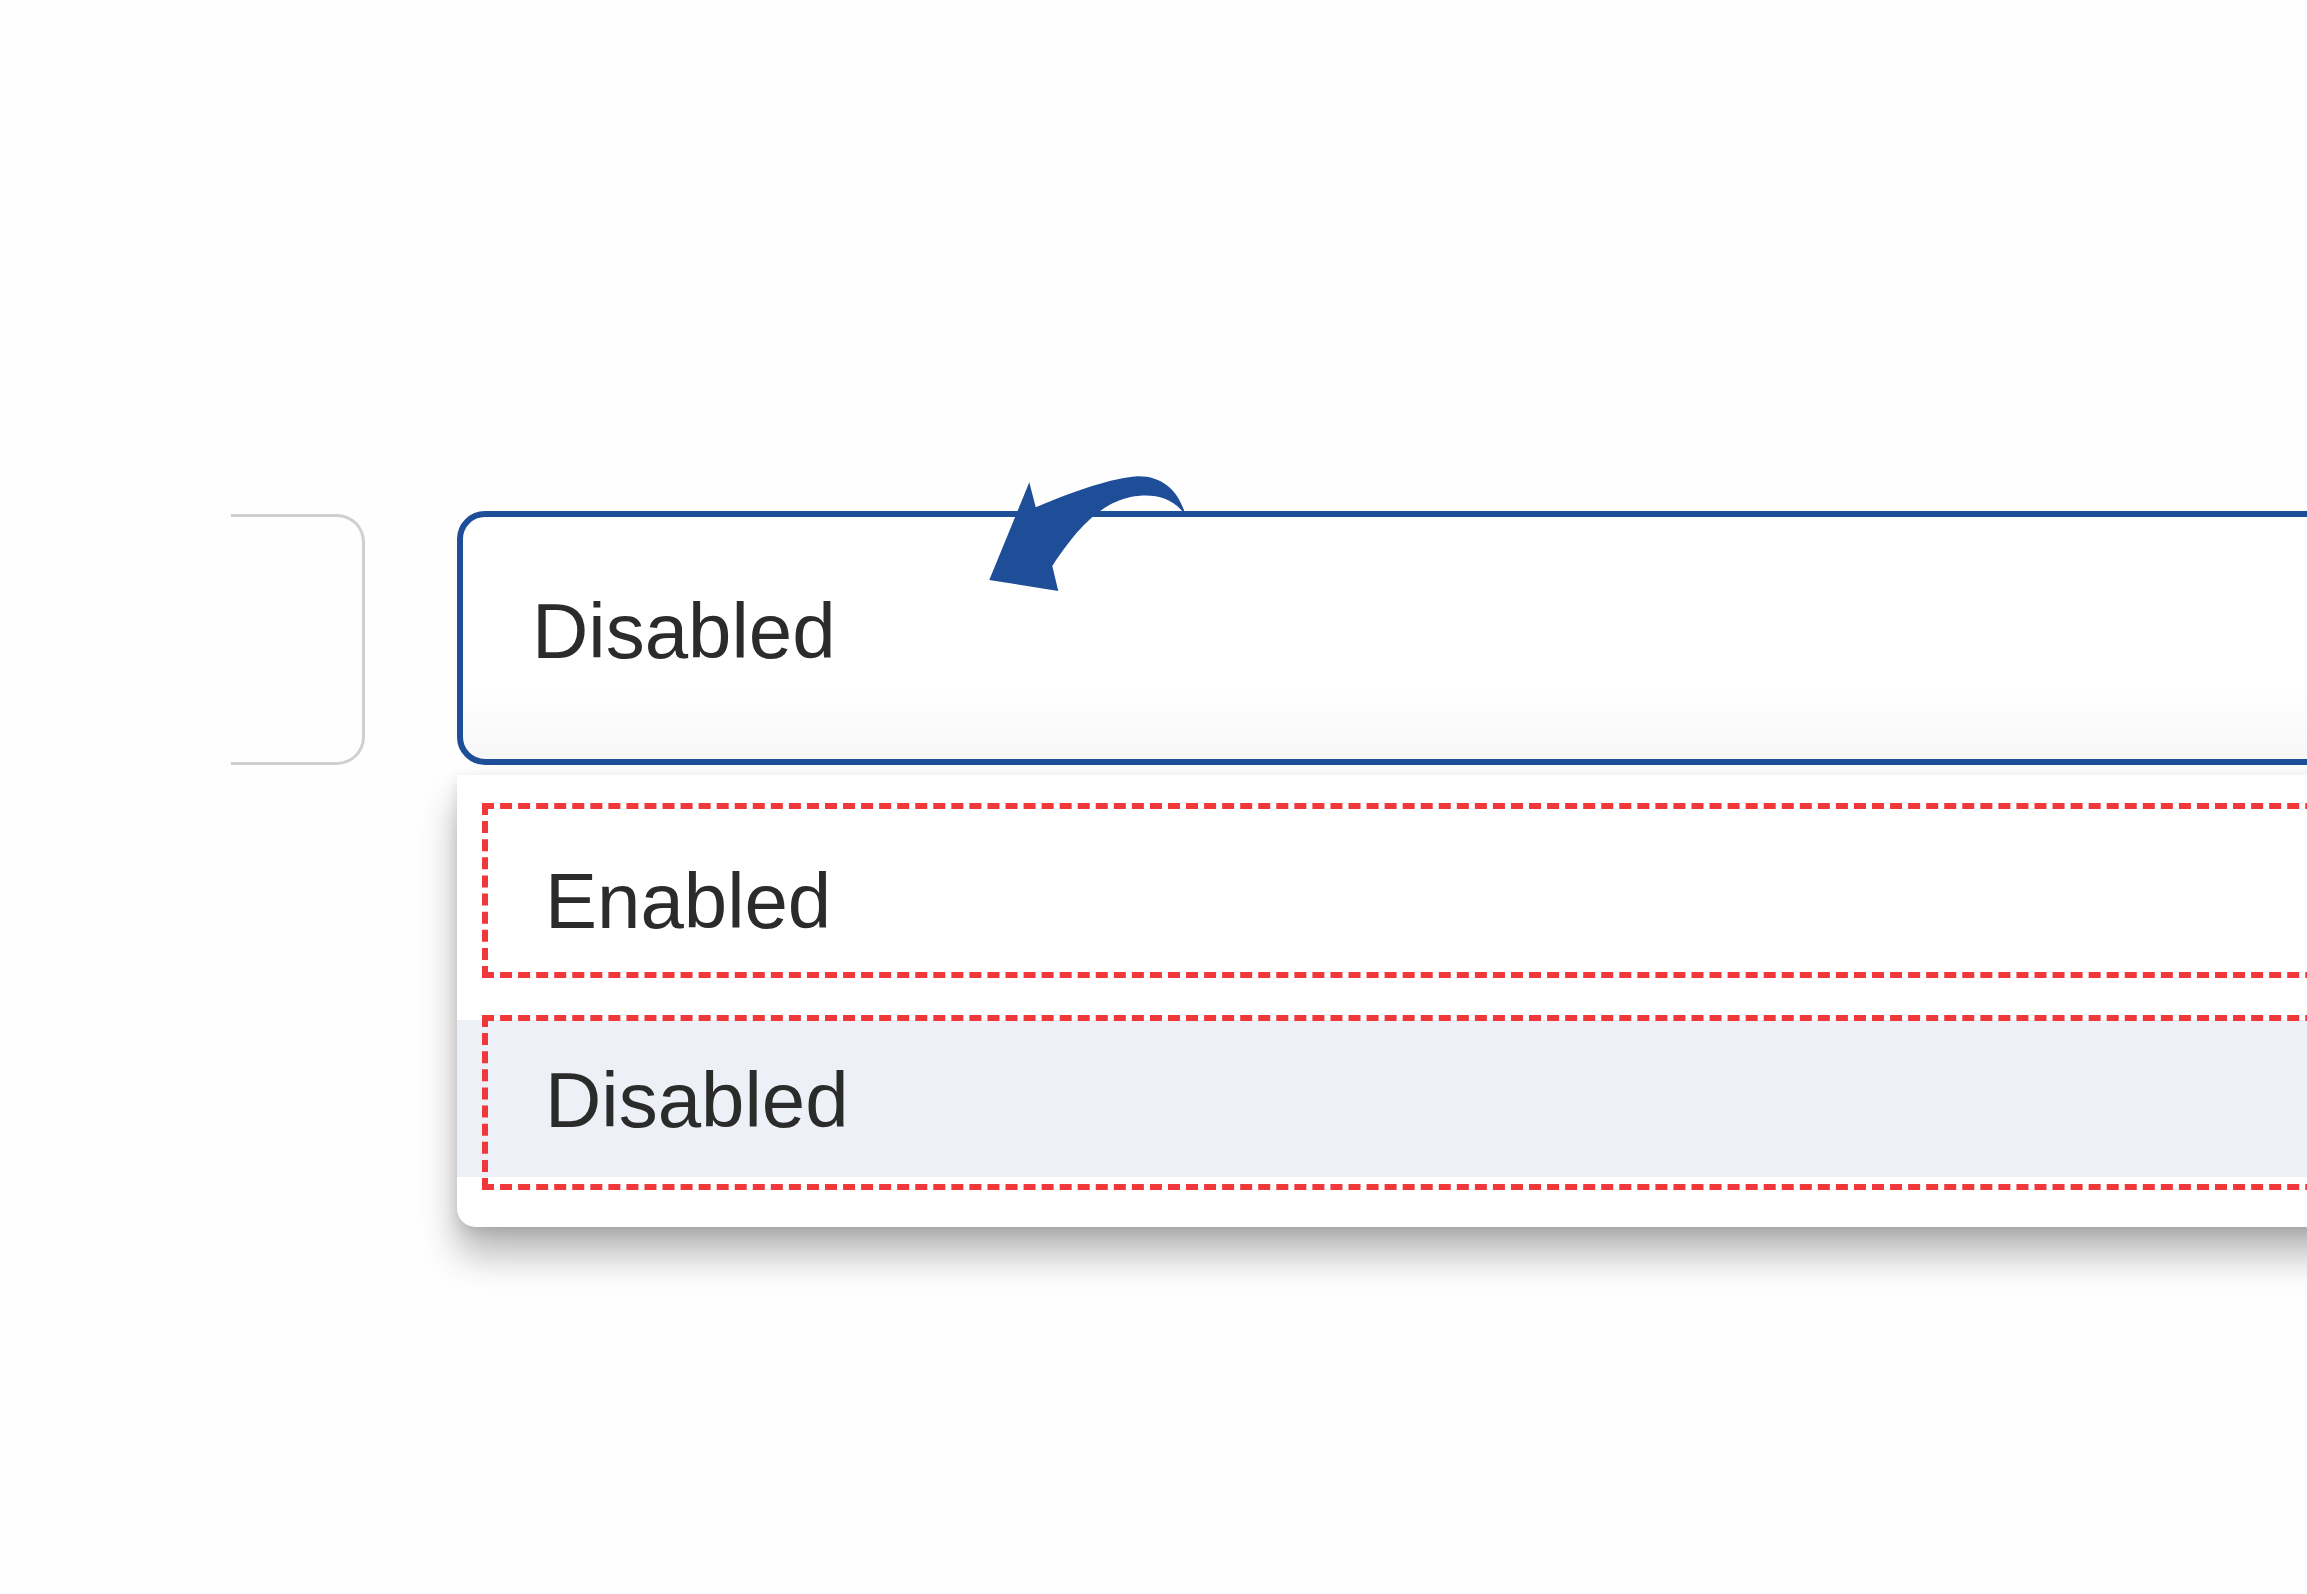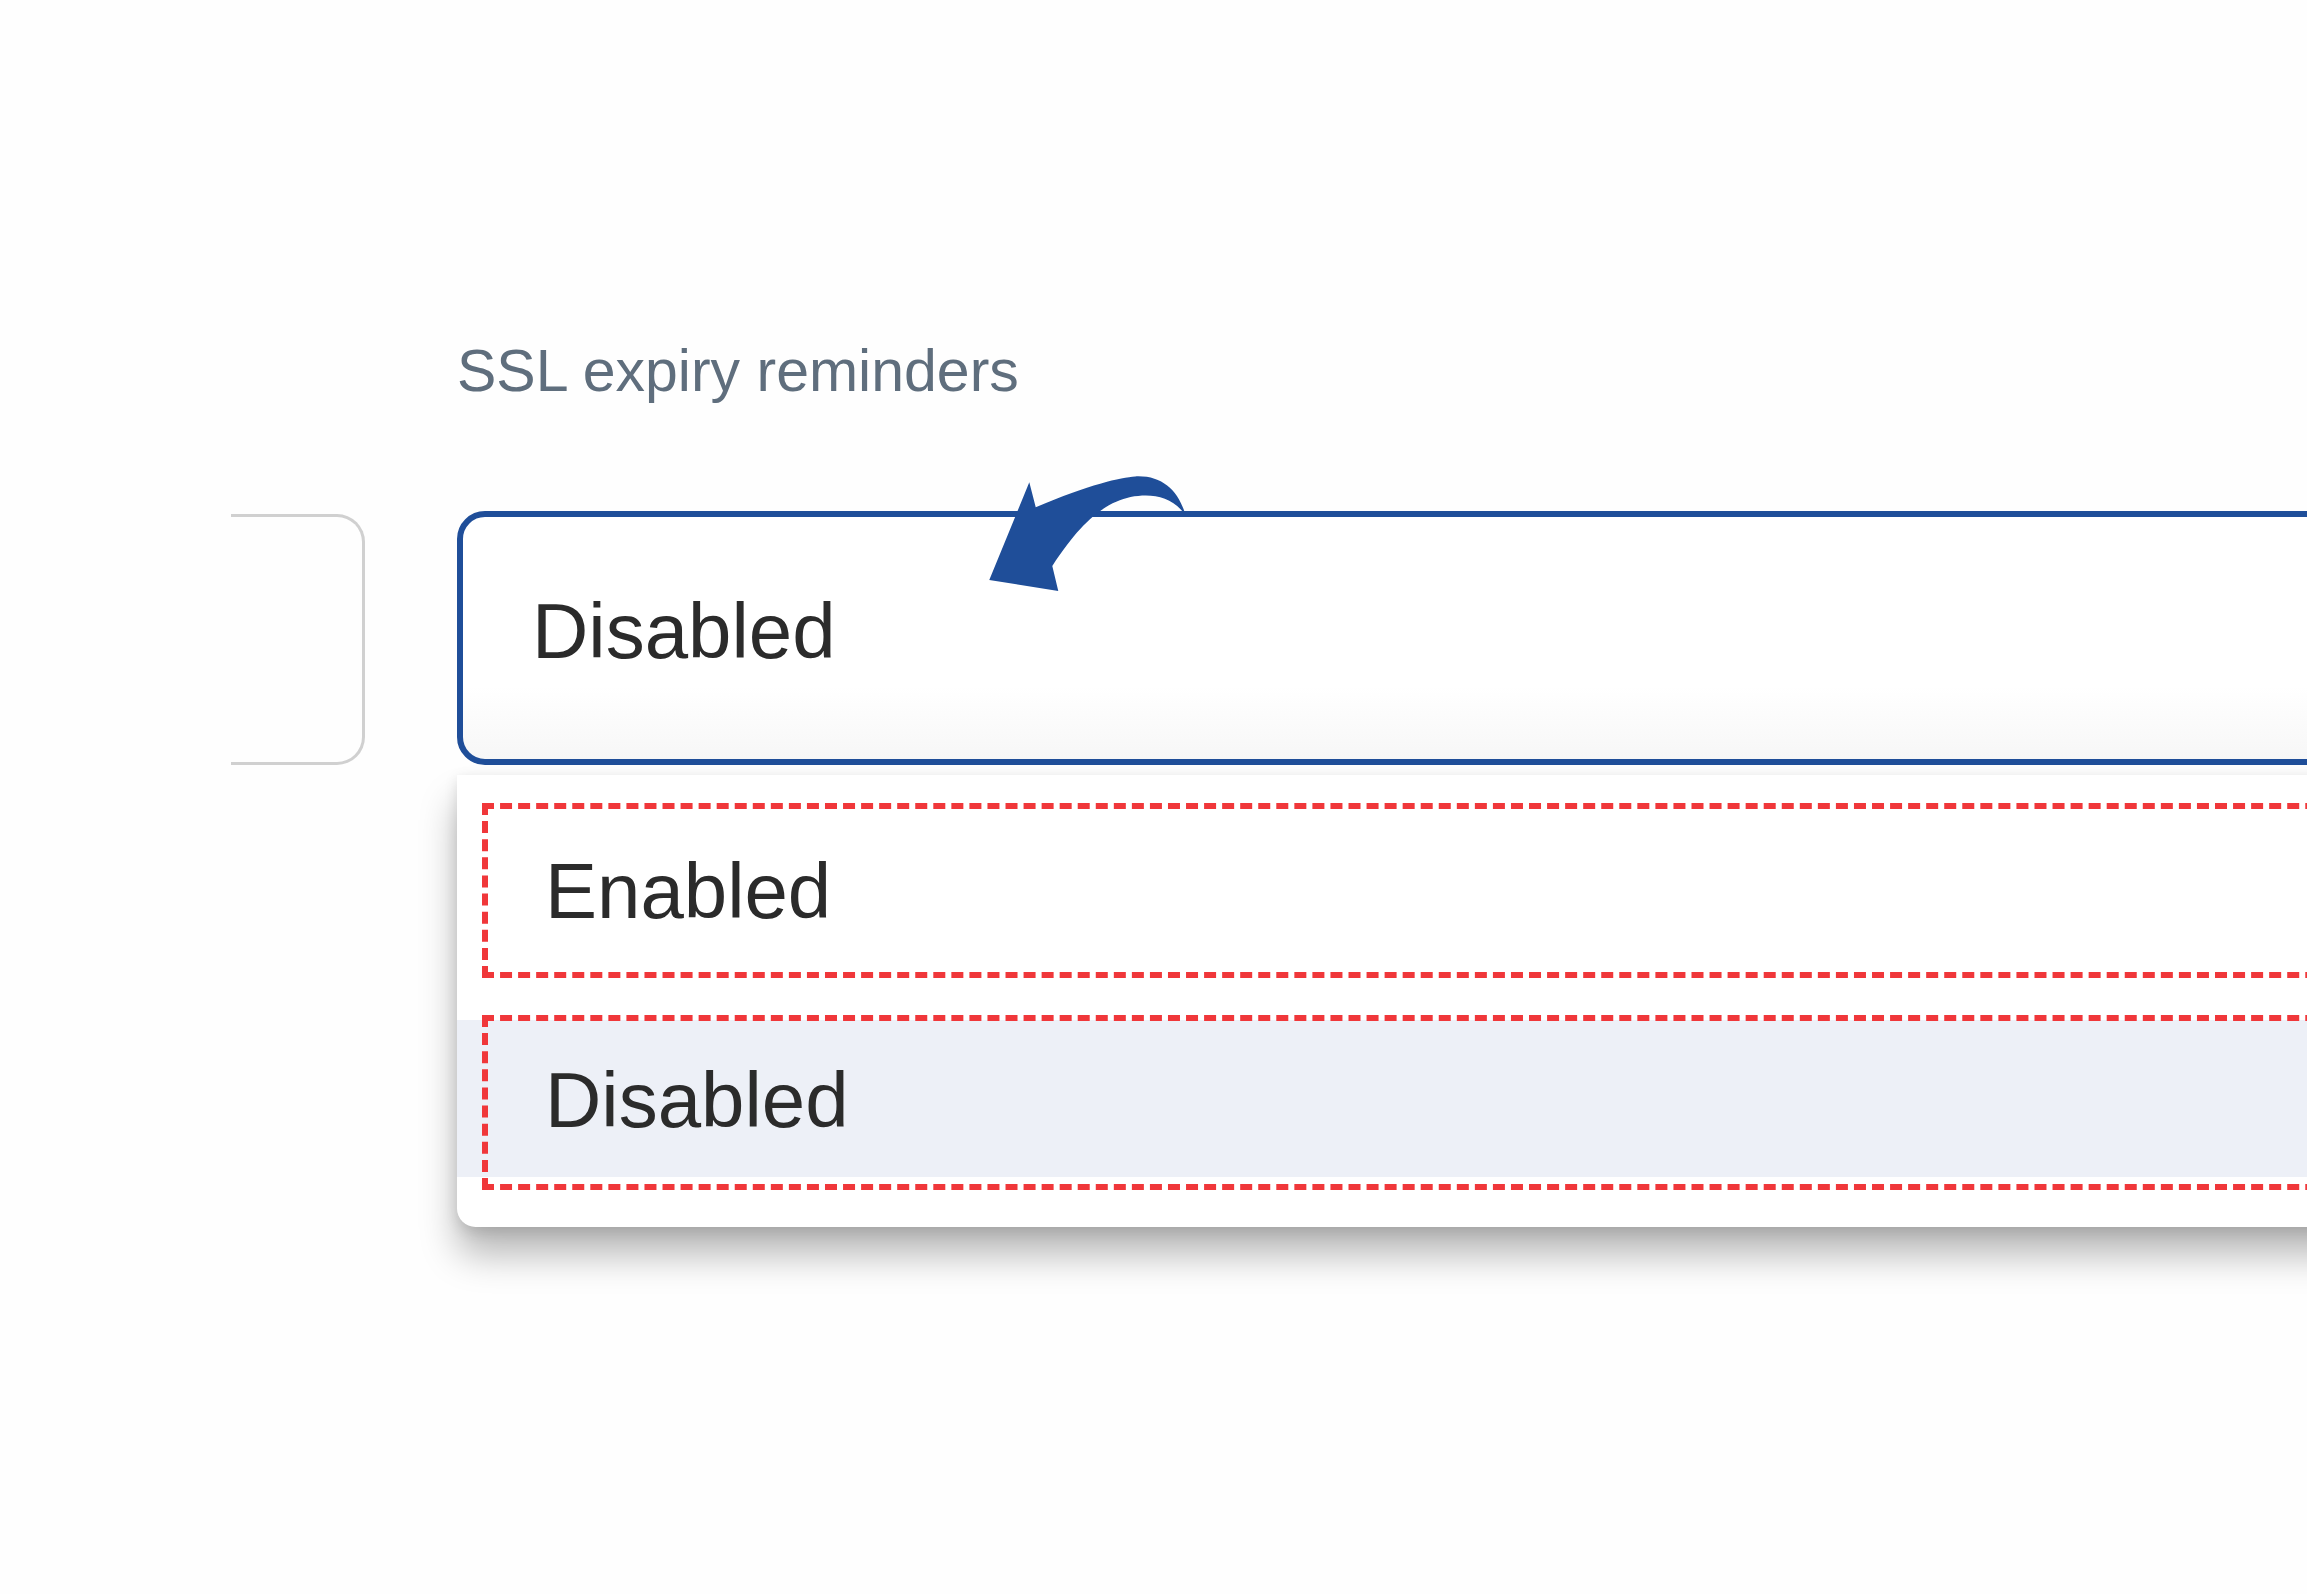--- a/index.html
+++ b/index.html
@@ -84,21 +84,21 @@
     height: 157px;
     background: #edf0f7;
   }
   .option-text {
     position: absolute;
     left: 88px;
     font-size: 78px;
     color: #2b2b2b;
     white-space: nowrap;
   }
-  .opt-enabled .option-text { top: 71px; }
+  .opt-enabled .option-text { top: 81px; }
   .opt-disabled .option-text { top: 35px; }
   .highlight-box {
     position: absolute;
     left: 25px;
     width: 2088px;
     box-sizing: border-box;
     border: 6.5px dashed #f0373a;
     pointer-events: none;
   }
   .hl-enabled { top: 28px; height: 175px; }
@@ -110,21 +110,20 @@
     width: 415px;
     height: 161px;
     pointer-events: none;
   }
 </style>
 </head>
 <body>
 
 <div class="stage">
 
-  <div class="field-label">SSL expiry reminders</div>
 
   <div class="left-partial-box"></div>
 
   <div class="select-box">
     <span class="select-value">Disabled</span>
 
   </div>
 
   <div class="dropdown-panel">
     <div class="dropdown-option opt-enabled">

